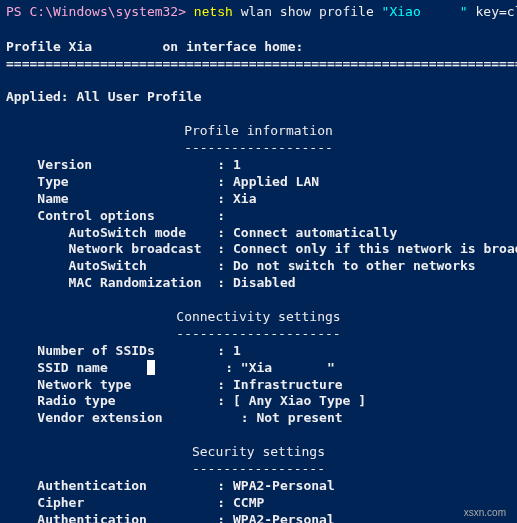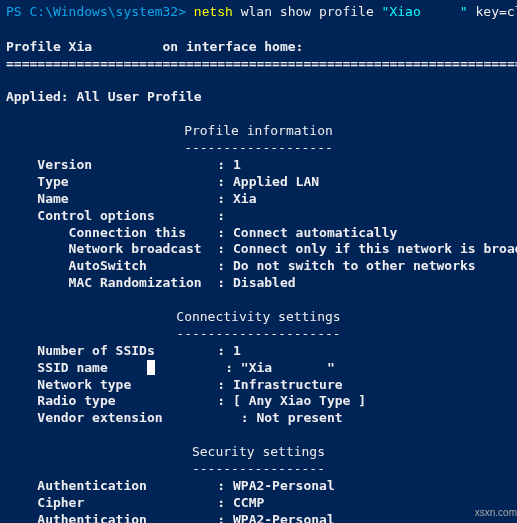--- a/index.html
+++ b/index.html
@@ -15,42 +15,42 @@
       line-height: 1.3;
       padding: 4px 6px;
       width: 517px;
       height: 523px;
       overflow: hidden;
       position: relative;
     }
     .prompt-line {
       white-space: pre;
     }
-    .ps-prompt { color: #0ea5e9; }
+    .ps-prompt { color: #f9a8d4; }
     .cmd-yellow { color: #ffff00; font-family: Liberation Mono, monospace; }
     .cmd-string { color: #00ffff; }
     .section {
       white-space: pre;
       text-align: center;
     }
     .field-line {
       white-space: pre;
       font-weight: bold;
     }
     .cursor-block {
       background: #fefefe;
       color: #012456;
     }
     .censored {
       opacity: 0.35;
     }
     .watermark {
       position: absolute;
       bottom: 4px;
-      right: 0;
+      right: 11px;
       font-size: 10px;
       color: #aaa;
       font-family: sans-serif;
       text-align: right;
     }
   </style>
 </head>
 <body>
 
 <div class="prompt-line"><span class="ps-prompt">PS C:\Windows\system32&gt;</span> <span class="cmd-yellow">netsh</span><span> wlan show profile </span><span class="cmd-string">"Xiao</span><span class="cmd-string censored">     </span><span class="cmd-string">"</span><span> key=clear</span></div>
@@ -59,21 +59,21 @@
 <div class="field-line">=======================================================================</div>
 <div class="field-line"> </div>
 <div class="field-line">Applied: All User Profile</div>
 <div class="field-line"> </div>
 <div class="section">Profile information</div>
 <div class="section">-------------------</div>
 <div class="field-line"><span>    Version                : </span><span>1</span></div>
 <div class="field-line"><span>    Type                   : </span><span>Applied LAN</span></div>
 <div class="field-line"><span>    Name                   : </span><span>Xia</span><span class="censored">      </span></div>
 <div class="field-line">    Control options        :</div>
-<div class="field-line"><span>        Connection this    : </span><span>Connect automatically</span></div>
+<div class="field-line"><span>        AutoSwitch mode    : </span><span>Connect automatically</span></div>
 <div class="field-line"><span>        Network broadcast  : </span><span>Connect only if this network is broadcasting</span></div>
 <div class="field-line"><span>        AutoSwitch         : </span><span>Do not switch to other networks</span></div>
 <div class="field-line"><span>        MAC Randomization  : </span><span>Disabled</span></div>
 <div class="field-line"> </div>
 <div class="section">Connectivity settings</div>
 <div class="section">---------------------</div>
 <div class="field-line"><span>    Number of SSIDs        : </span><span>1</span></div>
 <div class="field-line"><span>    SSID name     </span><span class="cursor-block"> </span><span>         : </span><span>"Xia</span><span class="censored">       </span><span>"</span></div>
 <div class="field-line"><span>    Network type           : </span><span>Infrastructure</span></div>
 <div class="field-line"><span>    Radio type             : </span><span>[ Any Xiao Type ]</span></div>

